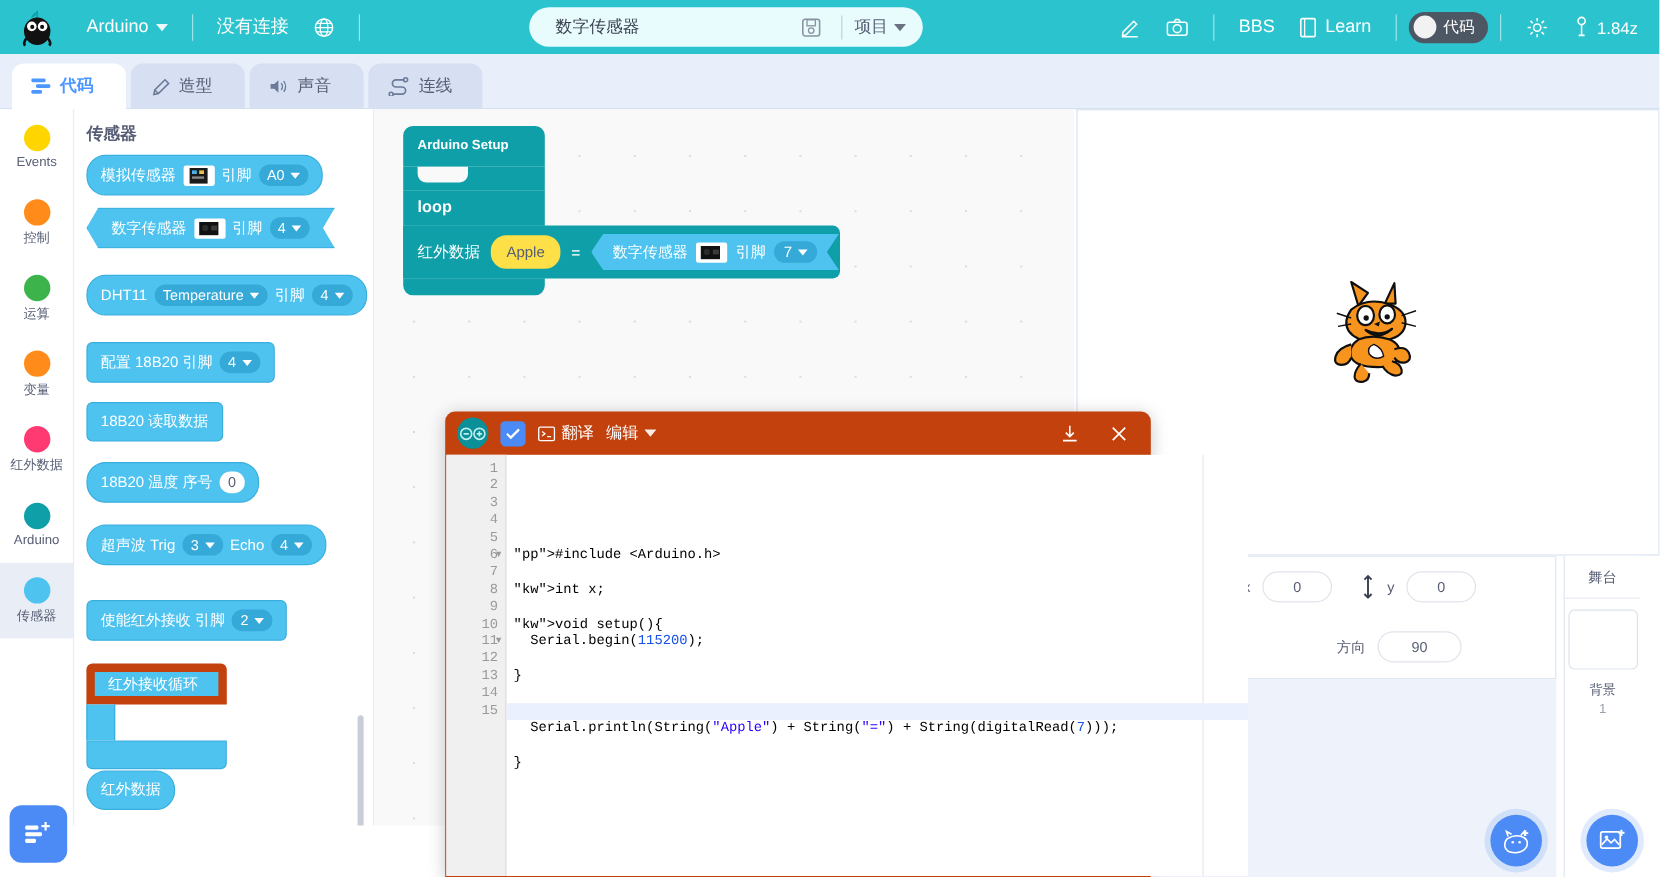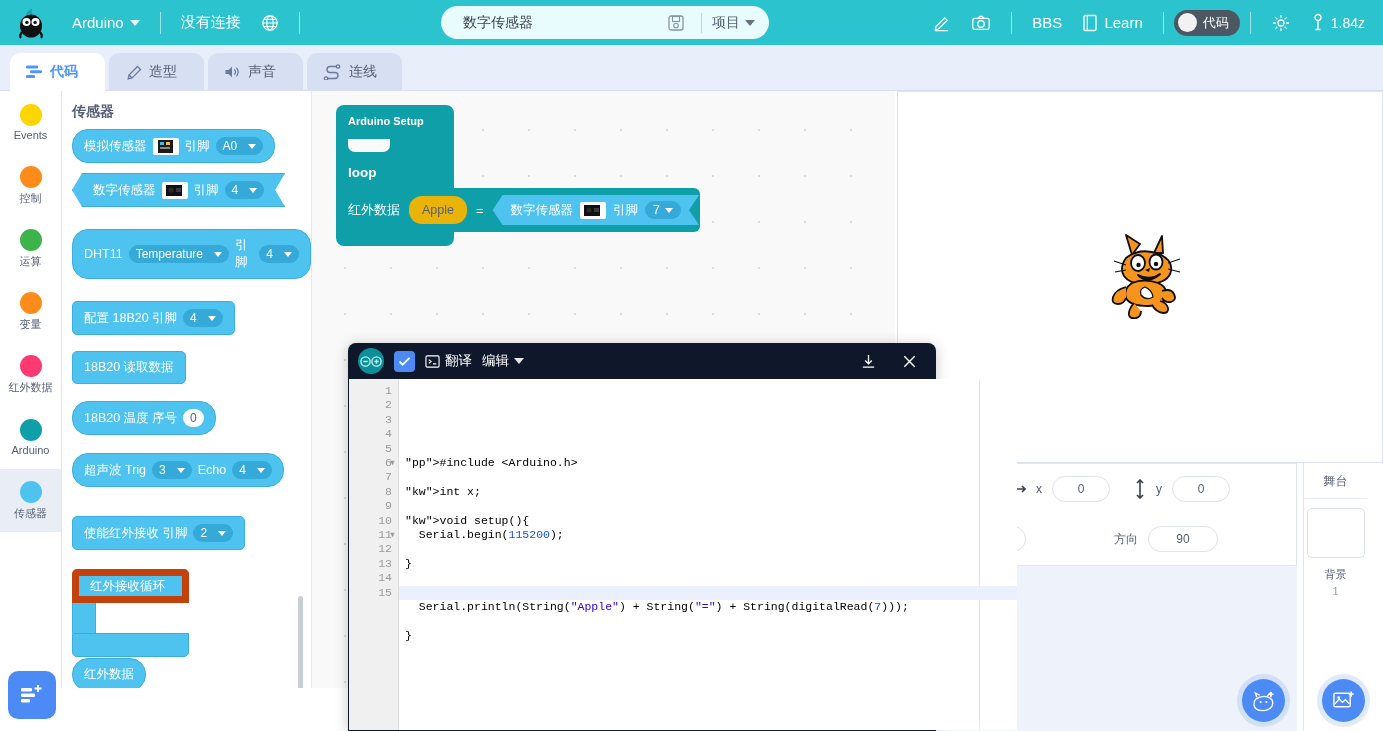--- a/index.html
+++ b/index.html
@@ -96,40 +96,40 @@
     margin: 0 0 0 10px;
   }
   .blk.rep { border-radius:16px; }
   .blk.hex {
     clip-path: polygon(10px 0, 100% 0, calc(100% - 10px) 50%, 100% 100%, 10px 100%, 0 50%);
     border-radius:0; padding:7px 20px;
   }
   .blk.stack { border-radius:5px; }
   .pin {
     background:#35a9d8; border-radius:11px; padding:2px 7px; font-size:12px;
-    display:inline-flex; align-items:center; gap:11px; color:#fff;
+    display:inline-flex; align-items:center; gap:5px; color:#fff;
   }
   .pin.white { background:#fff; color:#575e75; border-radius:11px; }
   .drop-caret { display:inline-block;width:0;height:0;border-left:4px solid transparent;border-right:4px solid transparent;border-top:5px solid #fff;}
   .thumb { width:26px;height:17px;background:#fff;border-radius:2px; display:inline-block; position:relative; overflow:hidden;}
   .pal-scroll { position:absolute; right:8px; top:505px; width:5px; height:165px; background:#c8cdd8; border-radius:3px; }
   .addext {
     position:absolute; left:8px; bottom:12px; width:48px;height:48px;border-radius:10px;
     background:#4c8bf5; display:flex;align-items:center;justify-content:center;
   }
 
   
   .workspace {
     position:absolute; left:312px; top:91px; width:583px; height:597px;
     background:#f9f9f9;
     background-image: radial-gradient(#dcdcdc 1px, transparent 1px);
     background-size: 46px 46px; background-position: 10px 16px;
   }
   .wblk { position:absolute; color:#fff; font-size:13px; }
-  .oval-white { background:#eab308; color:#575e75; border-radius:13px; padding:7px 13px; font-size:12.5px;}
+  .oval-white { background:#fde047; color:#575e75; border-radius:13px; padding:7px 13px; font-size:12.5px;}
   .oval-blue { background:#35a9d8; border-radius:11px; padding:2px 8px; font-size:12.5px; display:inline-flex;align-items:center;gap:5px;}
 
   
   .stage-wrap {
     position:absolute; left:897px; top:91px; width:486px; height:372px;
     background:#fff; border:1px solid #d9e3f2;
   }
   .cat-sprite { position:absolute; left:1090px; top:225px; }
   .sprite-info {
     position:absolute; left:897px; top:463px; width:400px; height:103px;
@@ -153,22 +153,22 @@
   .stage-pane .sub { text-align:center; font-size:11px; color:#575e75; margin-top:9px;}
   .stage-pane .subn { text-align:center; font-size:11px; color:#9aa0ad; margin-top:3px;}
   .fab {
     position:absolute; width:43px;height:43px;border-radius:50%;background:#4c8bf5;
     display:flex;align-items:center;justify-content:center;
     box-shadow:0 0 0 5px rgba(76,139,245,.18);
   }
 
   
   .codewin {
-    position:absolute; left:348px; top:343px; width:588px; height:388px;
-    background:#0f172a; border-radius:8px 8px 0 0;
+    position:absolute; left:371px; top:343px; width:588px; height:388px;
+    background:#c2410c; border-radius:8px 8px 0 0;
     box-shadow:0 2px 14px rgba(0,0,0,.22);
   }
   .cw-title { height:36px; display:flex; align-items:center; padding:0 10px; gap:10px; color:#fff; font-size:13.5px;}
   .cw-ard { width:26px;height:26px;border-radius:50%;background:#0b8f98; display:flex;align-items:center;justify-content:center;}
   .cw-check { width:21px;height:21px;border-radius:4px;background:#4c8bf5; display:flex;align-items:center;justify-content:center; color:#fff; font-size:13px;}
   .cw-mi { display:flex; align-items:center; gap:5px; color:#fff; font-size:13.5px; }
   .cw-right { margin-left:auto; display:flex; align-items:center; gap:24px; padding-right:8px;}
   .cw-body {
     position:absolute; left:1px; top:36px; width:668px; height:351px; background:#fff;
     display:flex; font-family:"Liberation Mono","DejaVu Sans Mono",monospace; font-size:11.5px;

